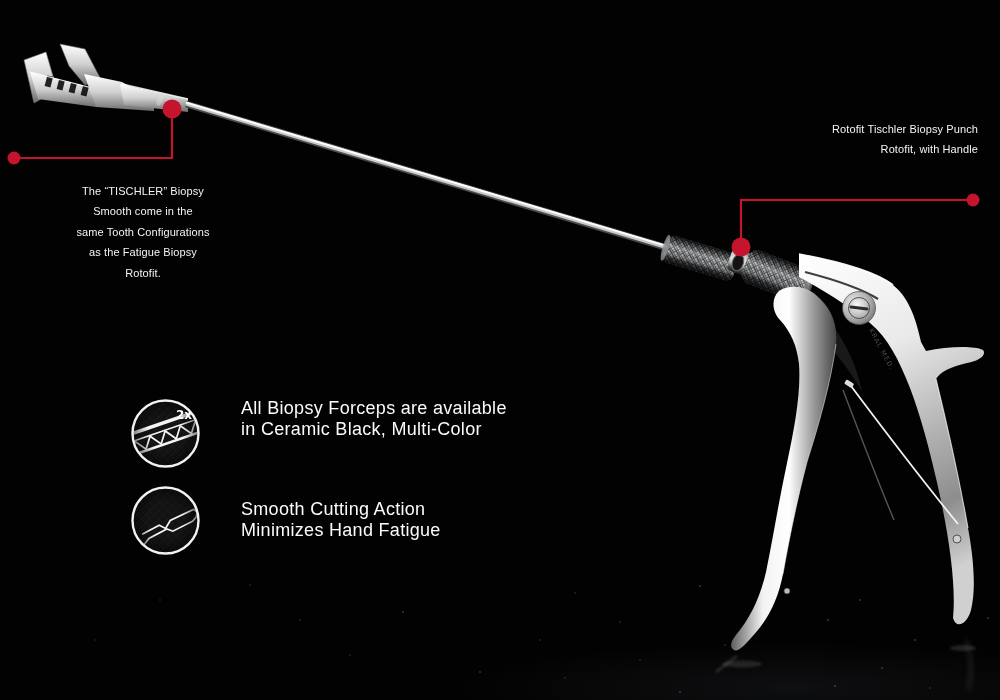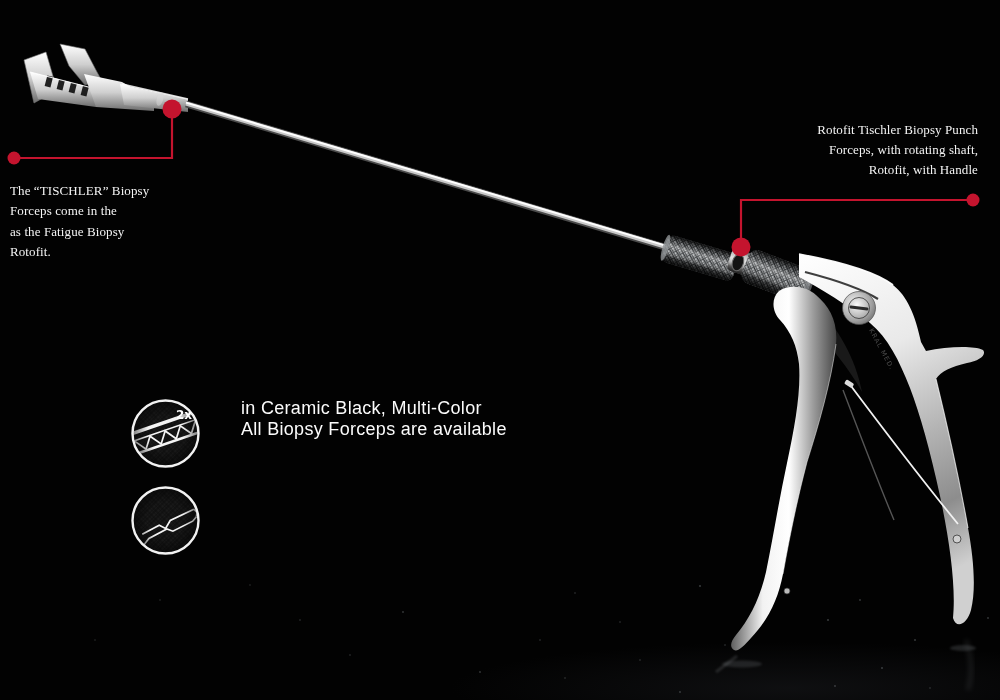--- a/index.html
+++ b/index.html
@@ -4,25 +4,25 @@
 <style>
   html,body{margin:0;padding:0;background:#000;}
   .stage{
     position:relative;width:1000px;height:700px;overflow:hidden;
     background:#020202;
     font-family:"Liberation Sans",sans-serif;
   }
   .stage svg.scene{position:absolute;left:0;top:0;}
   .note{
     position:absolute;color:#f4f4f4;
-    font-family:Liberation Serif, serif;
-    font-size:13px;line-height:20.4px;font-weight:500;
+    font-family:Liberation Sans, sans-serif;
+    font-size:11px;line-height:20.4px;font-weight:500;
     letter-spacing:.1px;
   }
-  .note-left{left:10px;top:181px;width:250px;text-align:left;}
+  .note-left{left:18px;top:181px;width:250px;text-align:center;}
   .note-right{right:22px;top:120px;width:300px;text-align:right;line-height:19.8px;}
   .feature-text{
     position:absolute;color:#fbfbfb;
     font-family:"Liberation Sans",sans-serif;
     font-size:18px;line-height:21px;font-weight:400;
     letter-spacing:.3px;
   }
   .feature-1-text{left:241px;top:398px;}
   .feature-2-text{left:241px;top:499px;}
 </style>
@@ -265,30 +265,34 @@
           <path d="M196,519 l2,4 l-2,4"></path>
         </g>
       </g>
       <circle cx="165.5" cy="520.5" r="33" fill="url(#iconShade)"></circle>
       <circle cx="165.5" cy="520.5" r="33" fill="none" stroke="#f2f2f2" stroke-width="2.4"></circle>
     </g>
   </svg>
 
   <div class="note note-left">
     <div>The “TISCHLER” Biopsy</div>
-    <div>Forceps come in the</div>
+    <div>Smooth come in the</div>
+    <div>same Tooth Configurations</div>
     <div>as the Fatigue Biopsy</div>
     <div>Rotofit.</div>
   </div>
 
   <div class="note note-right">
     <div>Rotofit Tischler Biopsy Punch</div>
-    <div>Forceps, with rotating shaft,</div>
     <div>Rotofit, with Handle</div>
   </div>
 
   <div class="feature-text feature-1-text">
+    <div>All Biopsy Forceps are available</div>
     <div>in Ceramic Black, Multi-Color</div>
-    <div>All Biopsy Forceps are available</div>
-  </div>
-
+  </div>
+
+  <div class="feature-text feature-2-text">
+    <div>Smooth Cutting Action</div>
+    <div>Minimizes Hand Fatigue</div>
+  </div>
 
 </div>
 
 </body></html>

